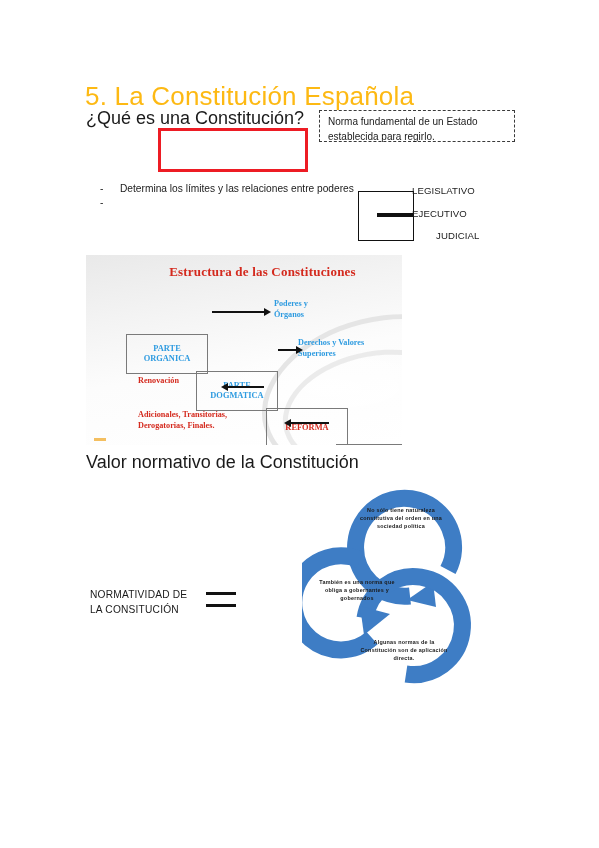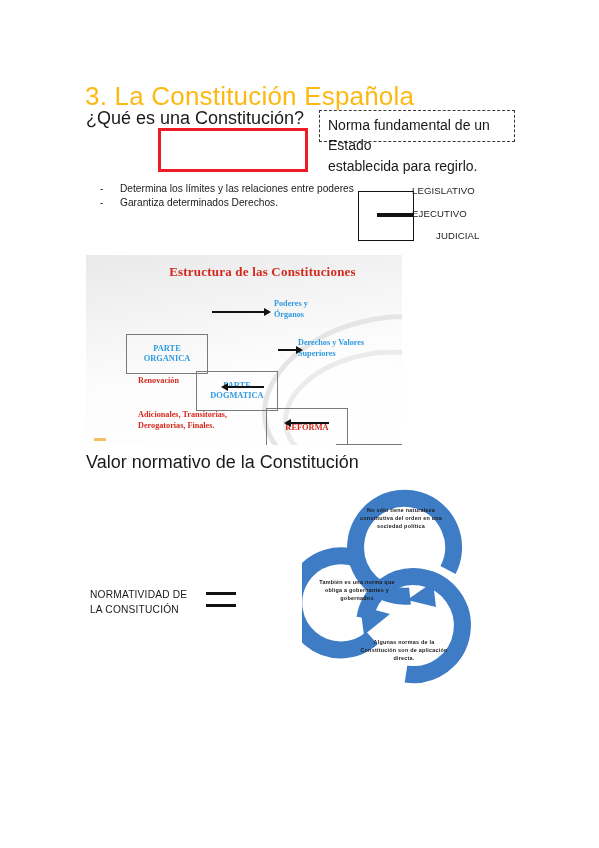--- a/index.html
+++ b/index.html
@@ -56,21 +56,21 @@
   
   #definition-box {
     position: absolute;
     left: 319px;
     top: 110px;
     width: 196px;
     height: 32px;
     border: 1px dashed #3a3a3a;
     padding: 4px 6px 4px 8px;
     box-sizing: border-box;
-    font-size: 14px;
+    font-size: 10px;
     line-height: 1.45;
     color: #1a1a1a;
     background: #ffffff;
   }
 
   
   #bullets {
     position: absolute;
     left: 100px;
     top: 182px;
@@ -274,39 +274,38 @@
   }
   #cycle-text-0 { left: 56px; top: 28px;  width: 86px; }
   #cycle-text-1 { left: 12px; top: 100px; width: 86px; }
   #cycle-text-2 { left: 58px; top: 160px; width: 88px; }
 </style>
 </head>
 <body>
 
 <div class="page">
 
-  <h1 id="page-title">3. La Constitución Española</h1>
+  <h1 id="page-title">5. La Constitución Española</h1>
 
   <div id="question-line">¿Qué es una Constitución?</div>
 
   <div id="red-box"></div>
 
   <div id="definition-box">
     <div>Norma fundamental de un Estado</div>
     <div>establecida para regirlo.</div>
   </div>
 
   <div id="bullets">
     <div class="bullet">
       <span class="dash">-</span>
       <span>Determina los límites y las relaciones entre poderes</span>
     </div>
     <div class="bullet">
       <span class="dash">-</span>
-      <span>Garantiza determinados Derechos.</span>
     </div>
   </div>
 
   <div id="powers-box"></div>
   <div id="powers-bar"></div>
   <div class="power-label" id="power-0">LEGISLATIVO</div>
   <div class="power-label" id="power-1">EJECUTIVO</div>
   <div class="power-label" id="power-2">JUDICIAL</div>
 
   <div id="structure-diagram">

